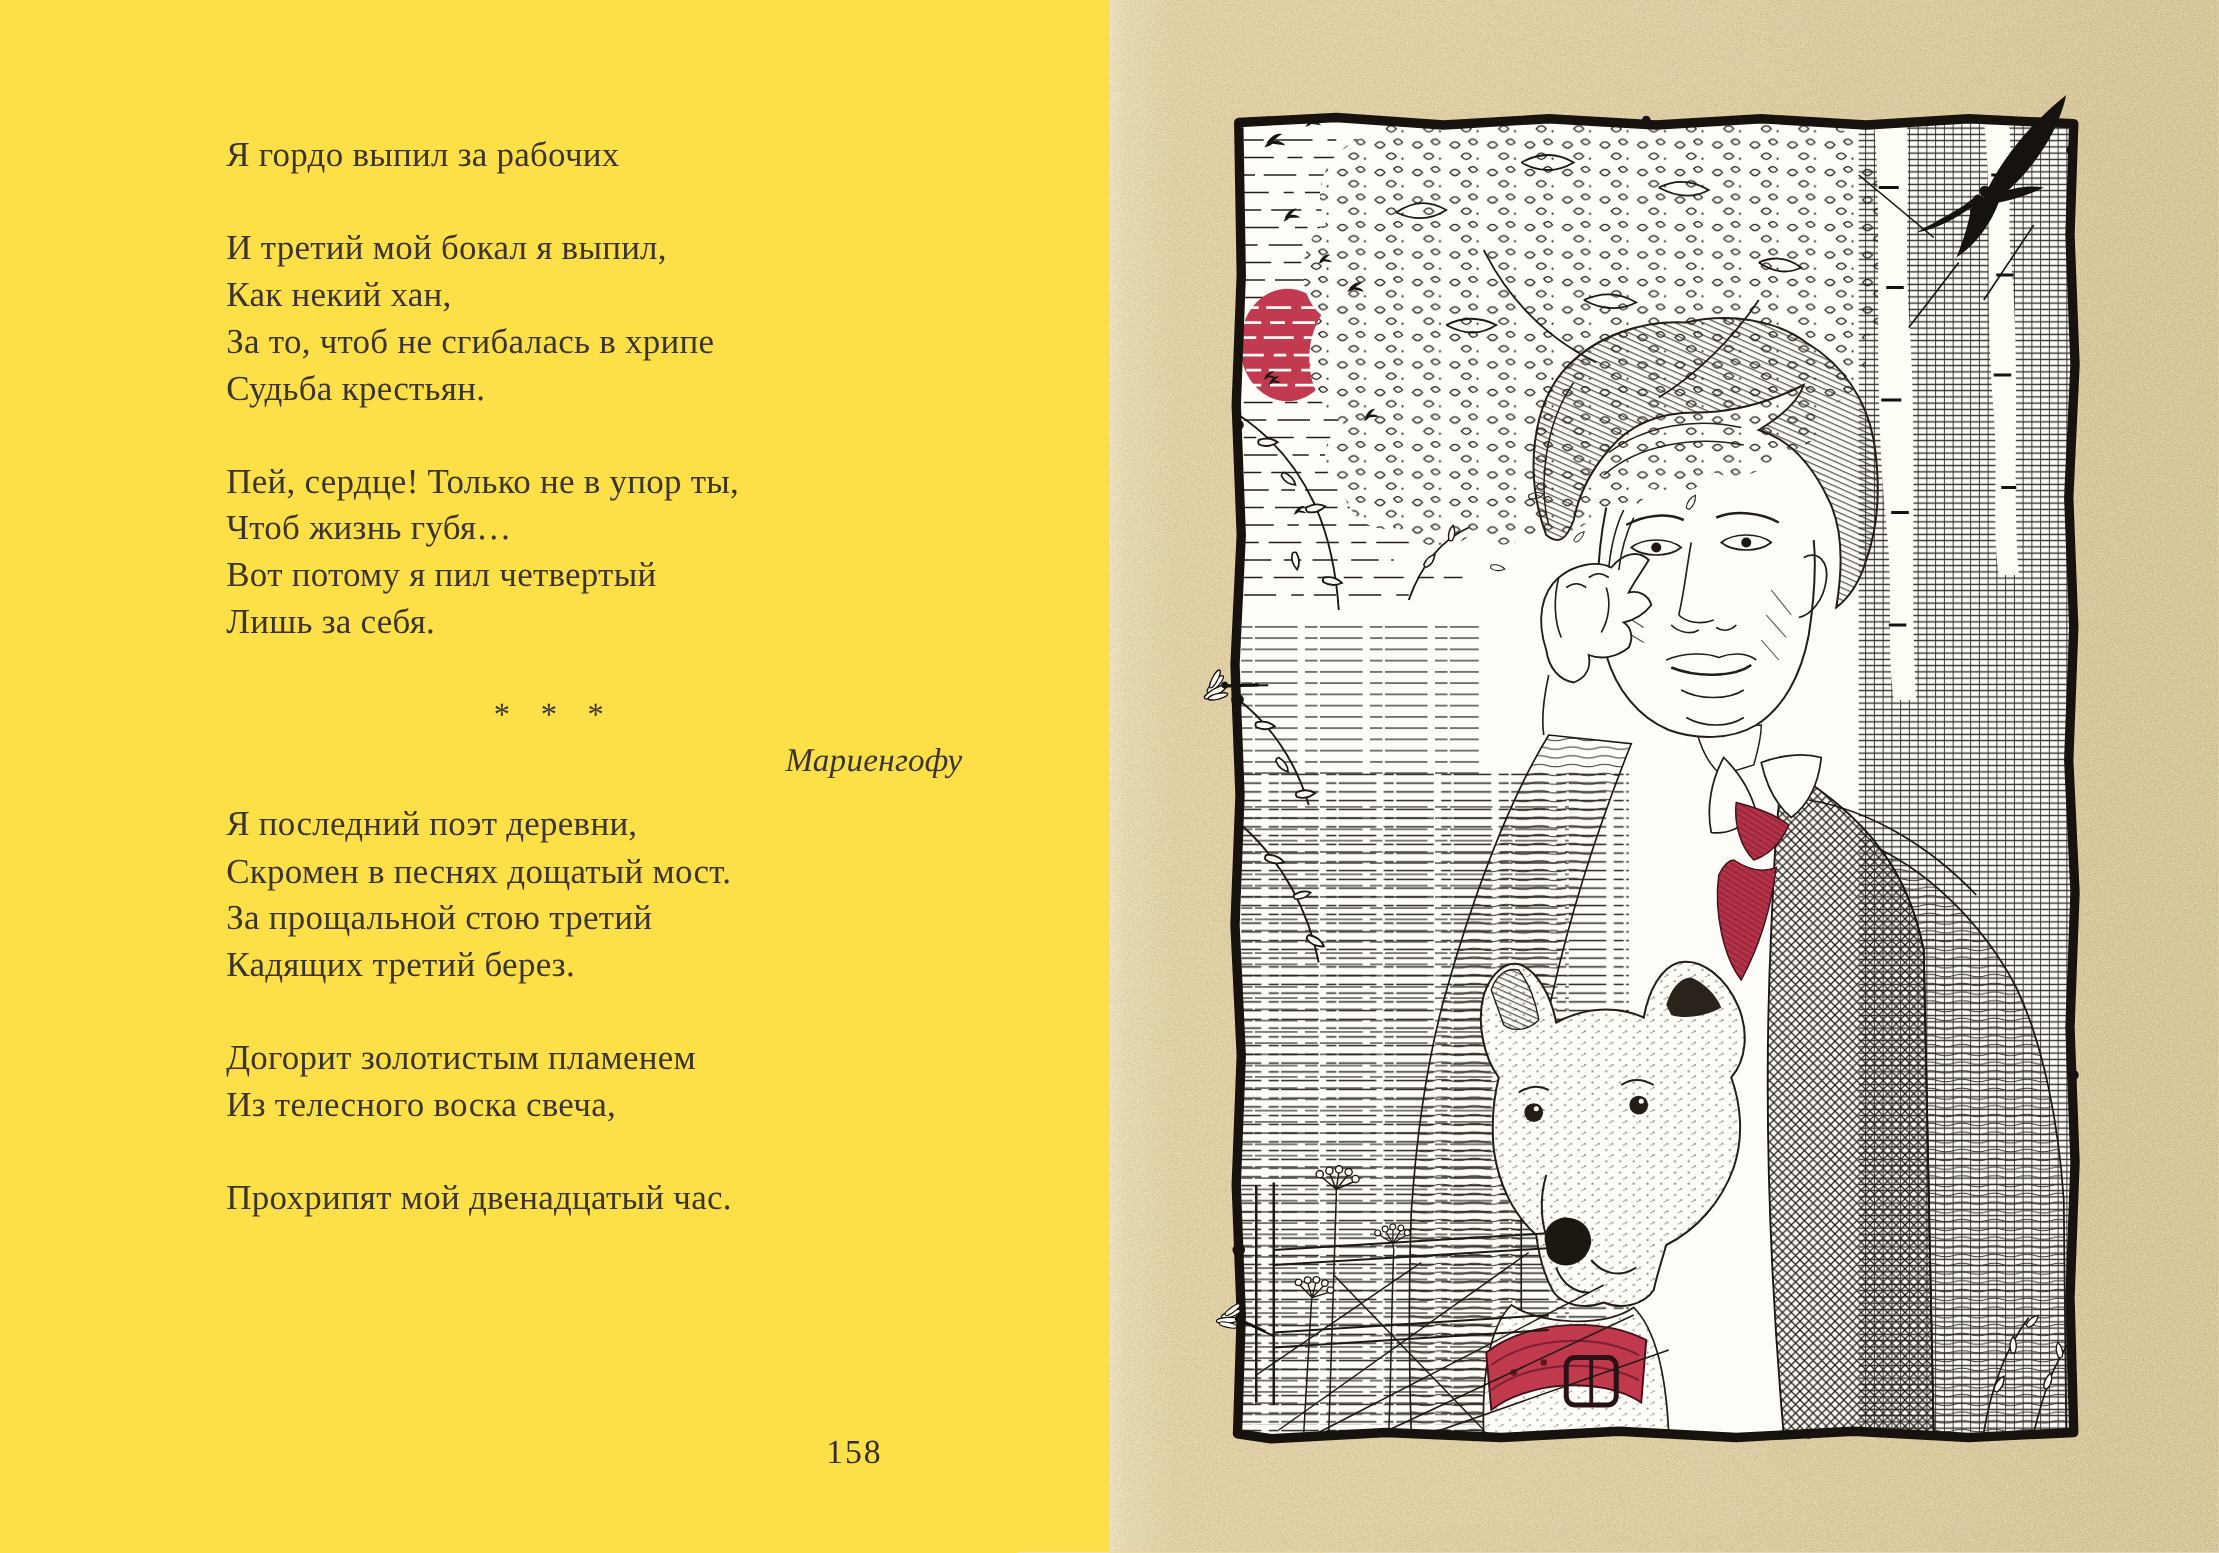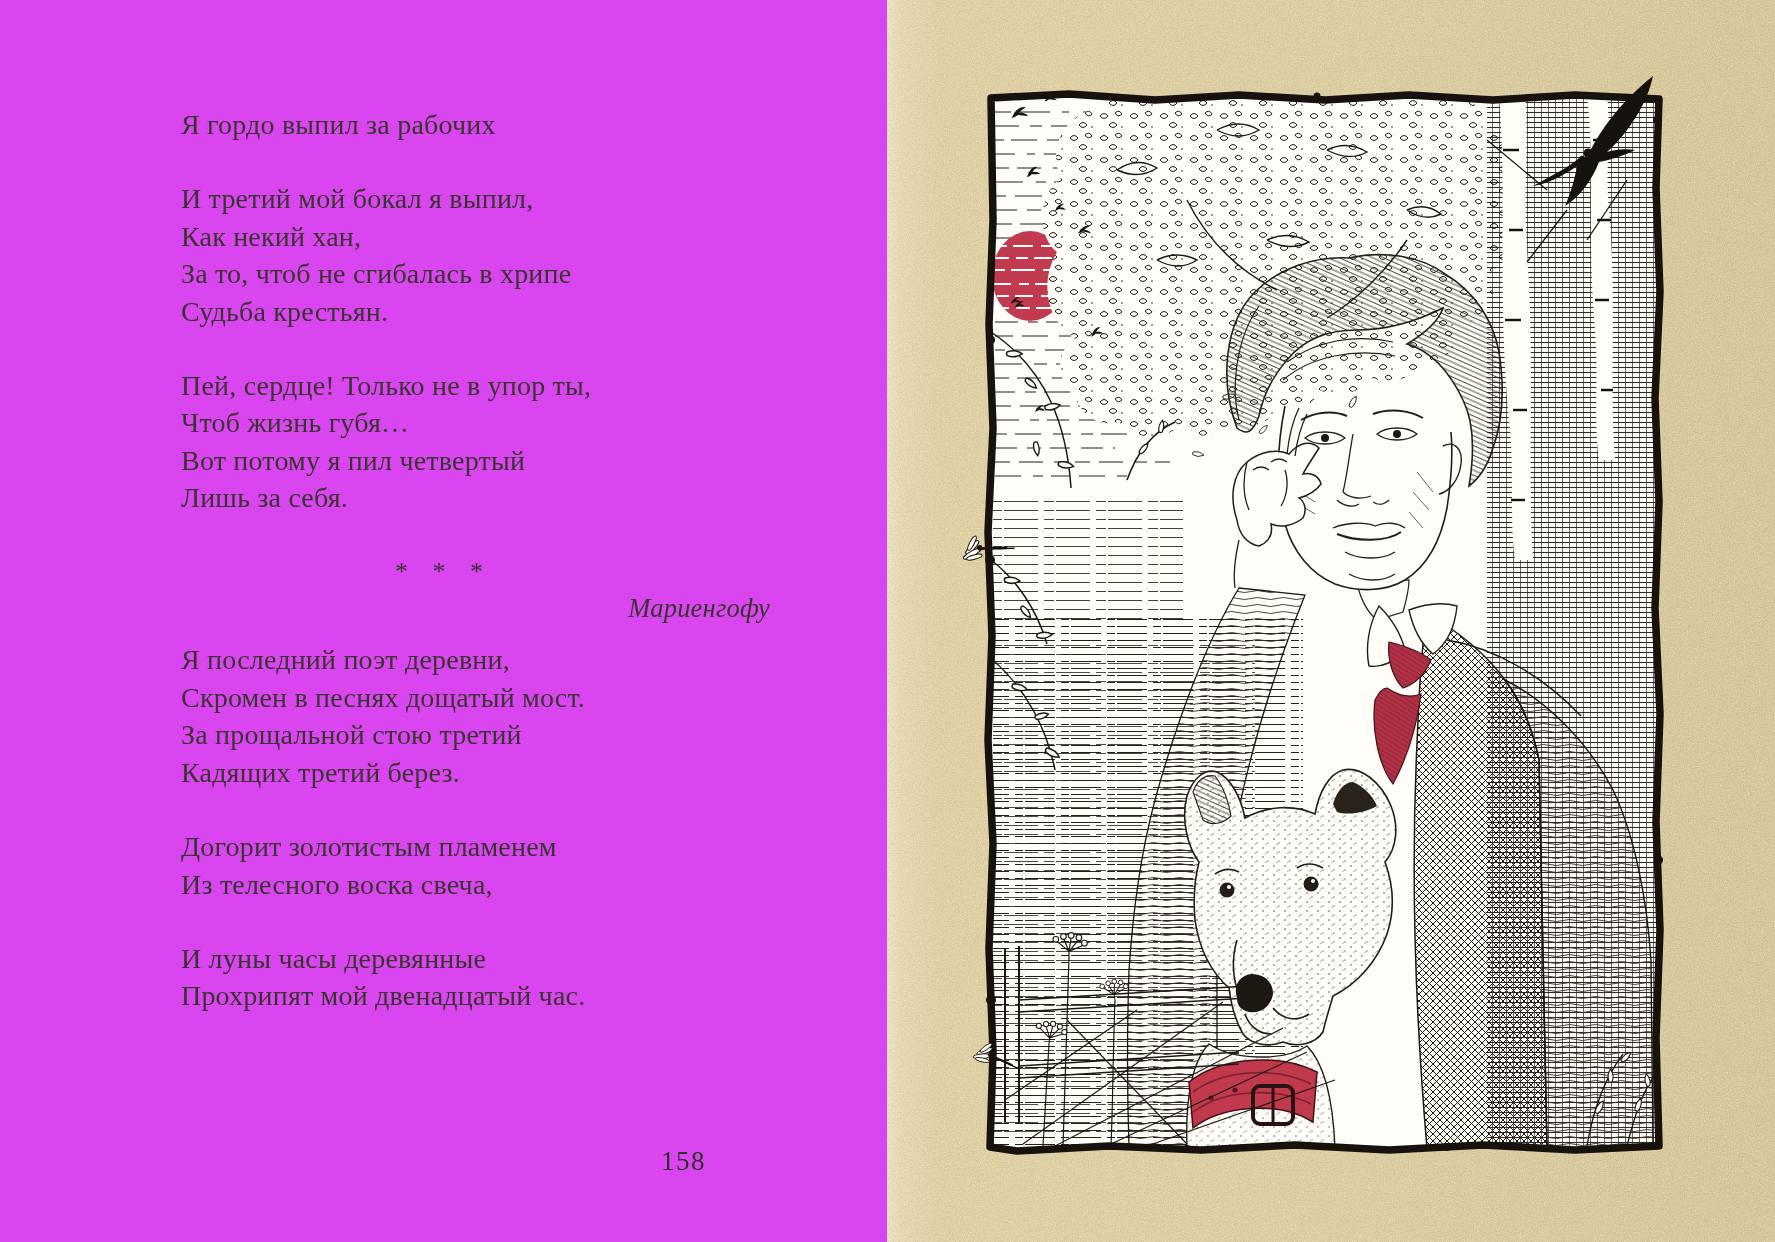--- a/index.html
+++ b/index.html
@@ -2,21 +2,21 @@
 <html><head>
 <meta charset="utf-8">
 <style>
   html,body{margin:0;padding:0;}
   body{
     width:1775px;height:1242px;position:relative;overflow:hidden;
     background:#ffffff;
     font-family:"Liberation Serif","DejaVu Serif",serif;
   }
   .page{position:absolute;top:0;height:1242px;}
-  .page-left{left:0;width:1060px;background:#d946ef;}
+  .page-left{left:0;width:1060px;background:#fde047;}
   .page-right{left:887px;width:888px;background:#d7c593;}
   .poem{
     position:absolute;left:181px;top:106px;width:525px;
     font-size:28px;line-height:37.4px;color:#3a3430;
     letter-spacing:0.2px;
   }
   .block.stanza + .block.stanza{margin-top:37px;}
   .block.stanza:last-child{margin-top:44px;}
   .block.separator{
     margin-top:36px;text-align:center;font-size:26px;letter-spacing:9px;color:#3a3430;
@@ -57,21 +57,20 @@
         <div class="line">Я последний поэт деревни,</div>
         <div class="line">Скромен в песнях дощатый мост.</div>
         <div class="line">За прощальной стою третий</div>
         <div class="line">Кадящих третий берез.</div>
       </div>
       <div class="block stanza">
         <div class="line">Догорит золотистым пламенем</div>
         <div class="line">Из телесного воска свеча,</div>
       </div>
       <div class="block stanza">
-        <div class="line">И луны часы деревянные</div>
         <div class="line">Прохрипят мой двенадцатый час.</div>
       </div>
     </div>
   <div class="pagenum">158</div>
 </div>
 
 <div class="page page-right">
 <svg width="888" height="1242" viewBox="0 0 888 1242" role="img" aria-label="Engraved ink illustration: young poet resting his cheek on his hand, a dog with a red collar in front of him, a red sun, tree foliage, small birds and a swallow against a hatched birch forest, inside a rough black frame on tan paper">
   <defs>
     <linearGradient id="pg" x1="0" y1="0" x2="1" y2="0">

